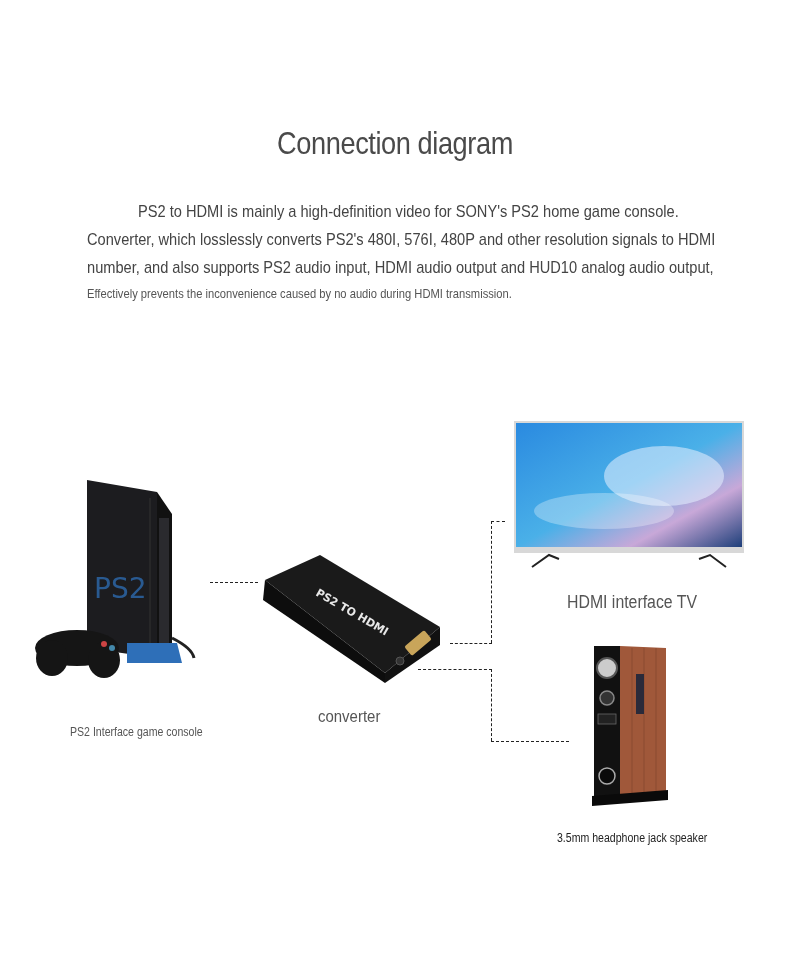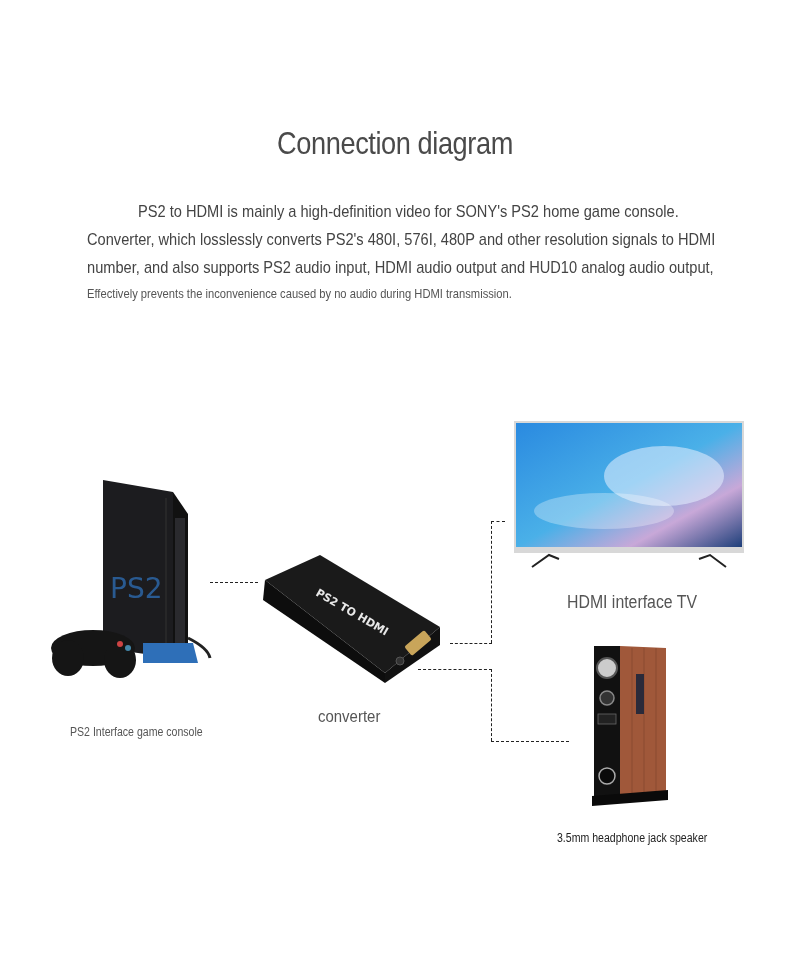--- a/index.html
+++ b/index.html
@@ -18,21 +18,21 @@
 </head>
 <body>
 
 <div class="abs title">Connection diagram</div>
 
 <div class="abs para" style="left:138px;top:202px;">PS2 to HDMI is mainly a high-definition video for SONY's PS2 home game console.</div>
 <div class="abs para" style="top:230px;">Converter, which losslessly converts PS2's 480I, 576I, 480P and other resolution signals to HDMI</div>
 <div class="abs para" style="top:258px;">number, and also supports PS2 audio input, HDMI audio output and HUD10 analog audio output,</div>
 <div class="abs para small" style="top:286px;">Effectively prevents the inconvenience caused by no audio during HDMI transmission.</div>
 
-<div class="abs" style="left:48px;top:478px;width:170px;height:205px;">
+<div class="abs" style="left:32px;top:478px;width:170px;height:205px;">
   <svg width="170" height="205" viewBox="0 0 170 205">
     <polygon points="55,2 125,14 125,180 55,170" fill="#1c1c1f"></polygon>
     <polygon points="125,14 140,36 140,180 125,180" fill="#111"></polygon>
     <rect x="127" y="40" width="10" height="130" fill="#2a2a2e"></rect>
     <line x1="118" y1="20" x2="118" y2="175" stroke="#333" stroke-width="1"></line>
     <text x="62" y="120" font-family="DejaVu Sans, sans-serif" font-size="28" fill="#2e6fb8" opacity="0.75">PS2</text>
     <polygon points="95,165 145,165 150,185 95,185" fill="#2e6fb8"></polygon>
     <ellipse cx="45" cy="170" rx="42" ry="18" fill="#151515"></ellipse>
     <ellipse cx="20" cy="180" rx="16" ry="18" fill="#151515"></ellipse>
     <ellipse cx="72" cy="182" rx="16" ry="18" fill="#151515"></ellipse>

